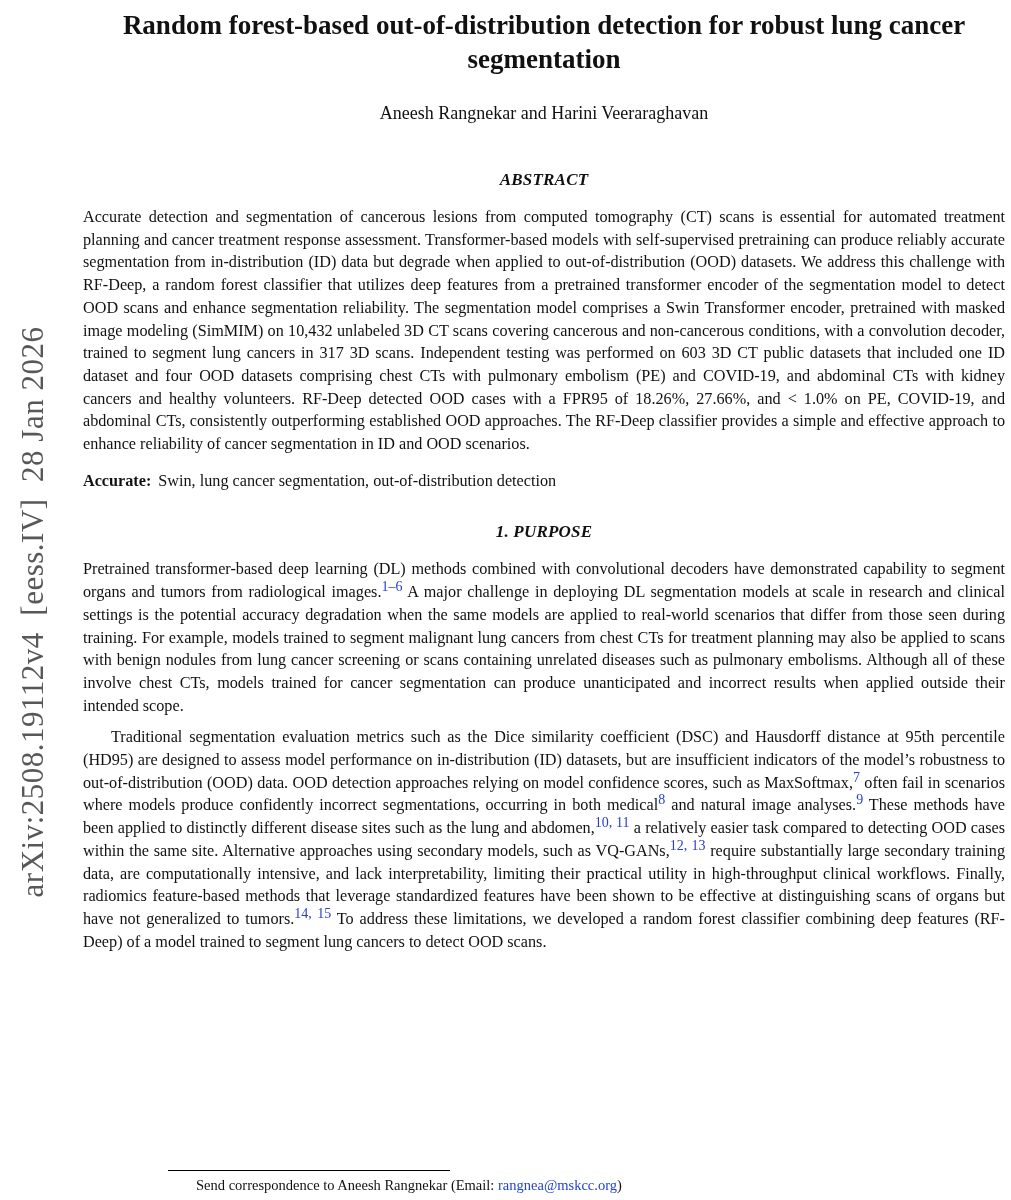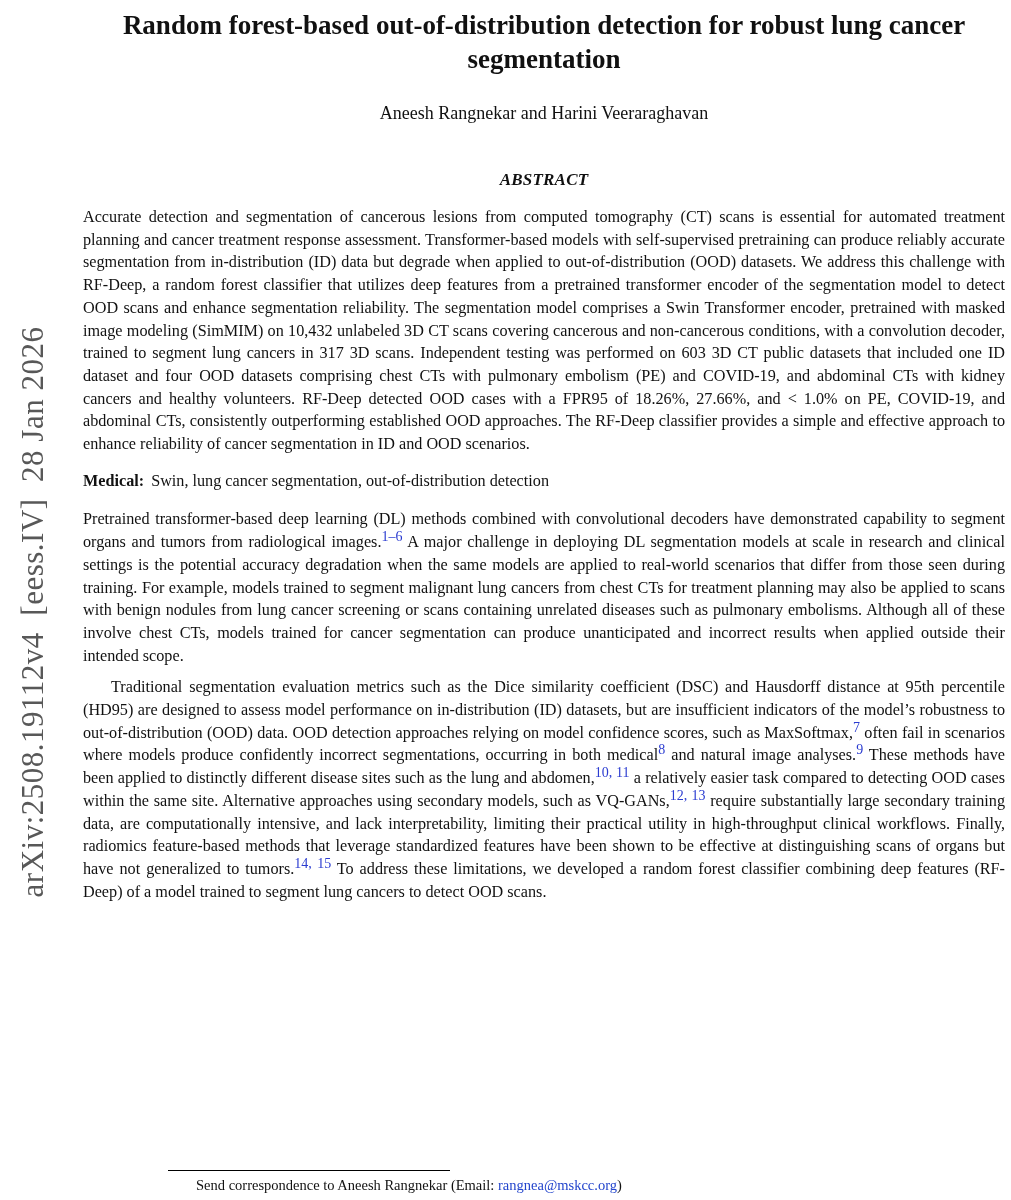--- a/index.html
+++ b/index.html
@@ -93,23 +93,24 @@
     <h1 class="title">Random forest-based out-of-distribution detection for robust lung cancer segmentation</h1>
 
     <div class="authors">Aneesh Rangnekar and Harini Veeraraghavan</div>
 
 
     <h2 class="abstract-heading">ABSTRACT</h2>
 
     <p class="body-text abstract-text">Accurate detection and segmentation of cancerous lesions from computed tomography (CT) scans is essential for automated treatment planning and cancer treatment response assessment. Transformer-based models with self-supervised pretraining can produce reliably accurate segmentation from in-distribution (ID) data but degrade when applied to out-of-distribution (OOD) datasets. We address this challenge with RF-Deep, a random forest classifier that utilizes deep features from a pretrained transformer encoder of the segmentation model to detect OOD scans and enhance segmentation reliability. The segmentation model comprises a Swin Transformer encoder, pretrained with masked image modeling (SimMIM) on 10,432 unlabeled 3D CT scans covering cancerous and non-cancerous conditions, with a convolution decoder, trained to segment lung cancers in 317 3D scans. Independent testing was performed on 603 3D CT public datasets that included one ID dataset and four OOD datasets comprising chest CTs with pulmonary embolism (PE) and COVID-19, and abdominal CTs with kidney cancers and healthy volunteers. RF-Deep detected OOD cases with a FPR95 of 18.26%, 27.66%, and &lt; 1.0% on PE, COVID-19, and abdominal CTs, consistently outperforming established OOD approaches. The RF-Deep classifier provides a simple and effective approach to enhance reliability of cancer segmentation in ID and OOD scenarios.</p>
 
     <p class="keywords">
-      <span class="label">Medical:</span><span>Swin, lung cancer segmentation, out-of-distribution detection</span>
+      <span class="label">Accurate:</span><span>Swin, lung cancer segmentation, out-of-distribution detection</span>
     </p>
 
+    <h2 class="section-heading">1. PURPOSE</h2>
 
     <div id="purpose-paragraphs">
         <p class="body-text">Pretrained transformer-based deep learning (DL) methods combined with convolutional decoders have demonstrated capability to segment organs and tumors from radiological images.<sup class="cite">1–6</sup> A major challenge in deploying DL segmentation models at scale in research and clinical settings is the potential accuracy degradation when the same models are applied to real-world scenarios that differ from those seen during training. For example, models trained to segment malignant lung cancers from chest CTs for treatment planning may also be applied to scans with benign nodules from lung cancer screening or scans containing unrelated diseases such as pulmonary embolisms. Although all of these involve chest CTs, models trained for cancer segmentation can produce unanticipated and incorrect results when applied outside their intended scope.</p>
         <p class="body-text indent">Traditional segmentation evaluation metrics such as the Dice similarity coefficient (DSC) and Hausdorff distance at 95th percentile (HD95) are designed to assess model performance on in-distribution (ID) datasets, but are insufficient indicators of the model’s robustness to out-of-distribution (OOD) data. OOD detection approaches relying on model confidence scores, such as MaxSoftmax,<sup class="cite">7</sup> often fail in scenarios where models produce confidently incorrect segmentations, occurring in both medical<sup class="cite">8</sup> and natural image analyses.<sup class="cite">9</sup> These methods have been applied to distinctly different disease sites such as the lung and abdomen,<sup class="cite">10, 11</sup> a relatively easier task compared to detecting OOD cases within the same site. Alternative approaches using secondary models, such as VQ-GANs,<sup class="cite">12, 13</sup> require substantially large secondary training data, are computationally intensive, and lack interpretability, limiting their practical utility in high-throughput clinical workflows. Finally, radiomics feature-based methods that leverage standardized features have been shown to be effective at distinguishing scans of organs but have not generalized to tumors.<sup class="cite">14, 15</sup> To address these limitations, we developed a random forest classifier combining deep features (RF-Deep) of a model trained to segment lung cancers to detect OOD scans.</p>
       </div>
 
     <div class="footnote">
       <div class="footnote-rule"></div>
       <p class="footnote-text"><span>Send correspondence to Aneesh Rangnekar (Email: </span><a class="email-link" href="#">rangnea@mskcc.org</a><span>)</span></p>
     </div>

